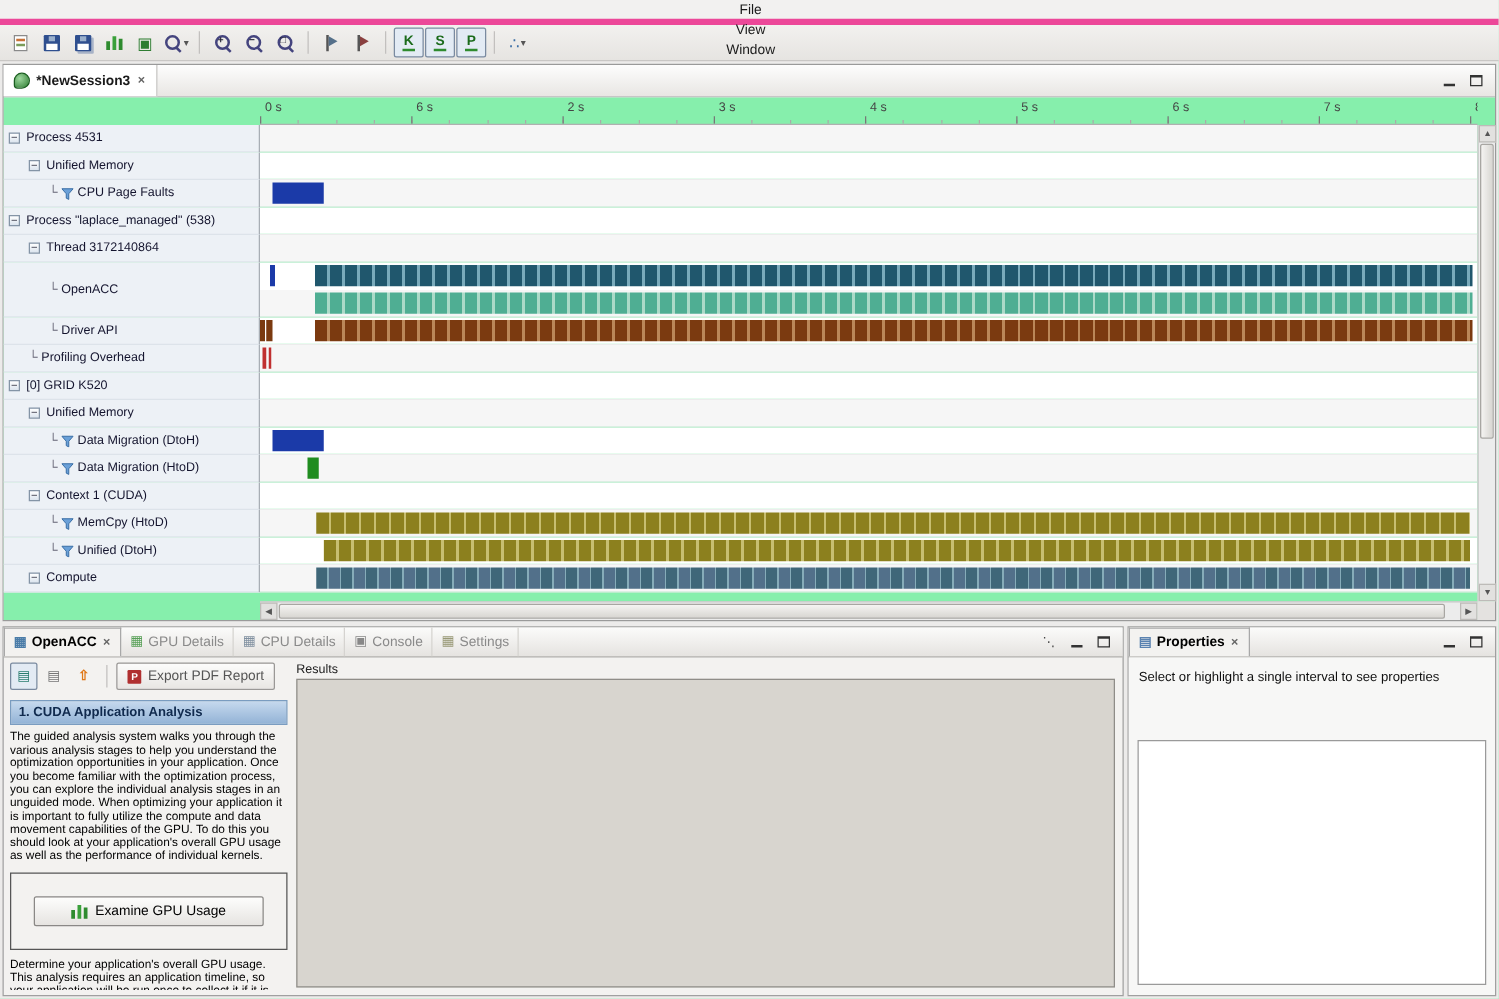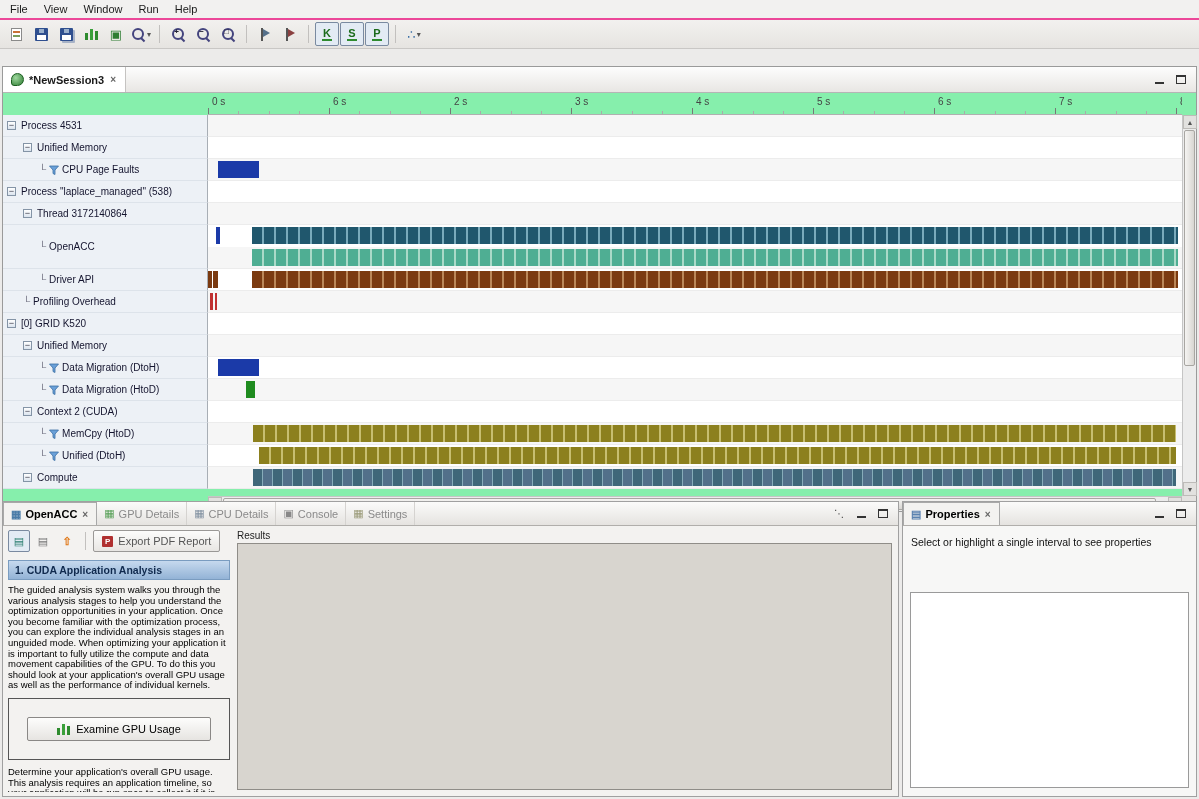--- a/index.html
+++ b/index.html
@@ -1,20 +1,20 @@
 <!DOCTYPE html>
 <html><head>
 <meta charset="utf-8">
 <style>
   * { margin:0; padding:0; box-sizing:border-box; }
   html,body { width:1199px; height:799px; overflow:hidden; }
   body { font-family:"Liberation Sans", sans-serif; font-size:11px; background:#ecebea; color:#1a1a1a; position:relative; }
 
   
-  .menubar { height:20px; display:flex; align-items:center; background:#f2f1f0; border-bottom:2px solid #ec4899; padding-left:2px; }
+  .menubar { height:20px; display:flex; align-items:center; background:#f2f1f0; border-bottom:5px solid #ec4899; padding-left:2px;flex-direction:column; }
   .menu-item { padding:2px 8px; cursor:default; }
   .toolbar { height:29px; display:flex; align-items:center; background:linear-gradient(#f2f1ef,#e6e4e1); border-bottom:1px solid #c9c7c5; padding:0 4px; gap:1px; }
   .tbtn { min-width:24px; height:24px; display:flex; align-items:center; justify-content:center; border:1px solid transparent; border-radius:2px; position:relative; }
   .tbtn.pressed { border:1px solid #7a8aa0; background:#e3ebf4; }
   .tsep { width:1px; height:18px; background:#c2c0be; margin:0 5px; display:inline-block; }
   .drop { font-size:8px; color:#555; margin-left:1px; }
   .glyph-ic { font-size:13px; line-height:13px; }
   .letter-ic { font-size:11px; font-weight:bold; color:#1b6b1b; border-bottom:2px solid #2e8b2e; padding:0 1px; line-height:12px; }
   .ic-page { width:11px; height:13px; background:#fff; border:1px solid #8a8a8a; position:relative; }
   .ic-page::before { content:""; position:absolute; left:1px; top:2px; width:7px; height:2px; background:#c87137; }
@@ -29,21 +29,21 @@
       linear-gradient(#2e8b2e,#2e8b2e) 10px 100%/3px 9px no-repeat; }
   .ic-mag { width:15px; height:15px; position:relative; }
   .ic-mag::before { content:""; position:absolute; left:1px; top:1px; width:8px; height:8px; border:2px solid #44447e; border-radius:50%; }
   .ic-mag::after { content:""; position:absolute; left:10px; top:10px; width:5px; height:2px; background:#44447e; transform:rotate(45deg); transform-origin:left center; }
   .mag-sign { position:absolute; left:2px; top:0px; width:8px; text-align:center; font-size:8px; font-weight:bold; color:#223; z-index:2; }
   .ic-flag { width:12px; height:13px; position:relative; }
   .ic-flag::before { content:""; position:absolute; left:2px; top:0; width:2px; height:13px; background:#555; }
   .ic-flag::after { content:""; position:absolute; left:4px; top:1px; border-top:4px solid transparent; border-bottom:4px solid transparent; border-left:7px solid var(--flagc,#8a4040); }
 
   
-  .timeline-panel { position:absolute; left:2px; top:66px; width:1195px; height:446px; background:#fff; border:1px solid #9a9a9a; }
+  .timeline-panel { position:absolute; left:2px; top:51px; width:1195px; height:446px; background:#fff; border:1px solid #9a9a9a; }
   .tabbar { height:26px; background:linear-gradient(#fdfdfd,#e8e6e3); border-bottom:1px solid #b5b5b5; display:flex; align-items:stretch; }
   .ttab { display:flex; align-items:center; gap:5px; padding:0 8px; background:#fff; border-right:1px solid #c5c3c1; font-weight:bold; }
   .ic-session { width:13px; height:13px; background:radial-gradient(circle at 35% 35%, #9fd89f, #2e7d32); border-radius:50% 50% 50% 3px; border:1px solid #1b5e20; }
   .close { font-size:10px; color:#666; padding:0 1px; cursor:default; }
   .winbtns { margin-left:auto; display:flex; align-items:center; padding-right:6px; }
   .wbtn { width:18px; height:16px; display:flex; align-items:center; justify-content:center; margin-left:4px; }
   .ic-min { width:9px; height:8px; border-bottom:2px solid #333; }
   .ic-max { width:10px; height:9px; border:1px solid #333; border-top-width:2px; }
   .tl-body { position:absolute; left:0; top:26px; right:0; bottom:0; background:#86efac; }
   .tl-ruler { position:absolute; left:205px; top:0; width:974px; height:22px; border-bottom:1px solid #b0b0b0; overflow:hidden; }
@@ -379,21 +379,21 @@
             </div>
             <div class="row-track" style="height: 22px;">
               <div class="lane" style="background: rgb(246, 246, 246);">
                 <div class="bar" style="left: 37.51px; width: 9.68px; background: rgb(31, 140, 31);"></div>
               </div>
             </div>
           </div>
           <div class="tl-row">
             <div class="row-label" style="height: 22px; padding-left: 20px;">
               <span class="expander">−</span>
-              <span>Context 2 (CUDA)</span>
+              <span>Context 1 (CUDA)</span>
             </div>
             <div class="row-track" style="height: 22px;">
               <div class="lane" style="background: rgb(255, 255, 255);"></div>
             </div>
           </div>
           <div class="tl-row">
             <div class="row-label" style="height: 22px; padding-left: 36px;">
               <span class="branch">└</span>
               <span class="funnel">
                 <svg width="10" height="10" viewBox="0 0 10 10">

